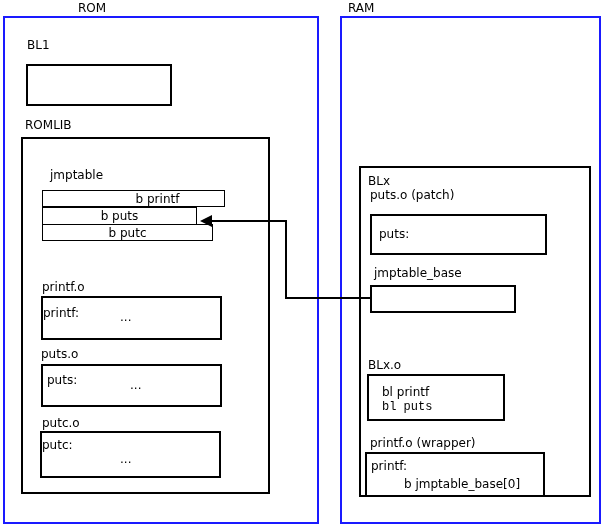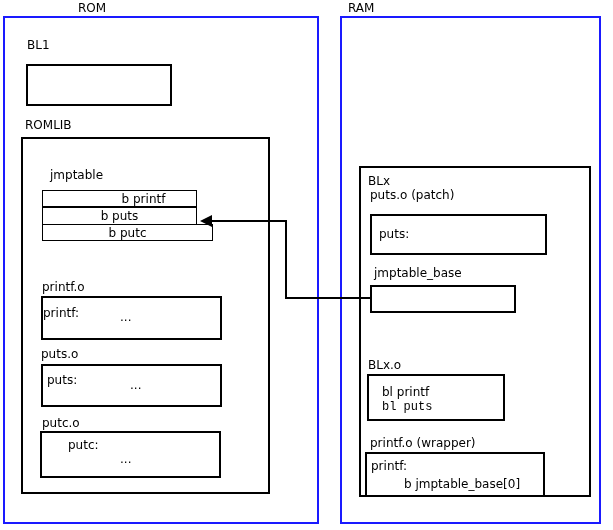--- a/index.html
+++ b/index.html
@@ -81,37 +81,37 @@
   <div class="mem-title" style="left:78px; top:1px;">ROM</div>
   <div class="mem-region" style="left:3px; top:16px; width:316px; height:508px;"></div>
 
   <div class="label" style="left:27px; top:38px;">BL1</div>
   <div class="box" style="left:26px; top:64px; width:146px; height:42px;"></div>
 
   <div class="label" style="left:25px; top:118px;">ROMLIB</div>
   <div class="box" style="left:21px; top:137px; width:249px; height:357px;"></div>
 
   <div class="label" style="left:50px; top:168px;">jmptable</div>
-  <div class="jmp-row" style="left:42px; top:190px; width:155px; height:17px;padding-left:48px;">b printf</div>
+  <div class="jmp-row" style="left:42px; top:190px; width:183px; height:17px;padding-left:48px;">b printf</div>
   <div class="jmp-row" style="left:42px; top:207px; width:155px; height:26px;">b puts</div>
   <div class="jmp-row" style="left:42px; top:224px; width:171px; height:17px;">b putc</div>
 
   <div class="label" style="left:42px; top:280px;">printf.o</div>
   <div class="box" style="left:41px; top:296px; width:181px; height:44px;"></div>
   <div class="boxtext" style="left:43px; top:306px;">printf:</div>
   <div class="boxtext" style="left:120px; top:310px;">...</div>
 
   <div class="label" style="left:41px; top:347px;text-align:center;">puts.o</div>
   <div class="box" style="left:41px; top:364px; width:181px; height:43px;"></div>
   <div class="boxtext" style="left:47px; top:373px;">puts:</div>
   <div class="boxtext" style="left:130px; top:378px;">...</div>
 
   <div class="label" style="left:42px; top:416px;">putc.o</div>
   <div class="box" style="left:40px; top:431px; width:181px; height:47px;"></div>
-  <div class="boxtext" style="left:42px; top:438px;padding-left:26px;">putc:</div>
+  <div class="boxtext" style="left:42px; top:438px;">putc:</div>
   <div class="boxtext" style="left:120px; top:452px;">...</div>
 
   <div class="mem-title" style="left:348px; top:1px;">RAM</div>
   <div class="mem-region" style="left:340px; top:16px; width:261px; height:508px;"></div>
 
   <div class="box" style="left:359px; top:166px; width:232px; height:331px;"></div>
   <div class="label" style="left:368px; top:174px;">BLx</div>
 
   <div class="label" style="left:370px; top:188px;">puts.o (patch)</div>
   <div class="box" style="left:370px; top:214px; width:177px; height:41px;"></div>

